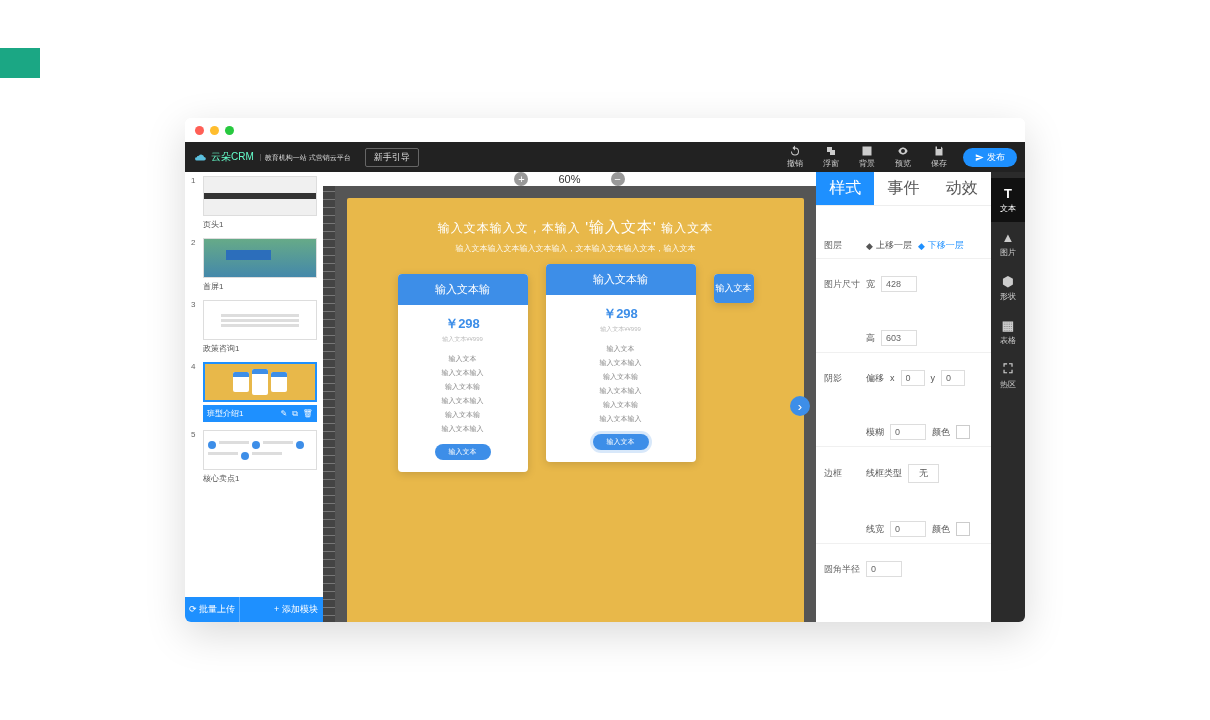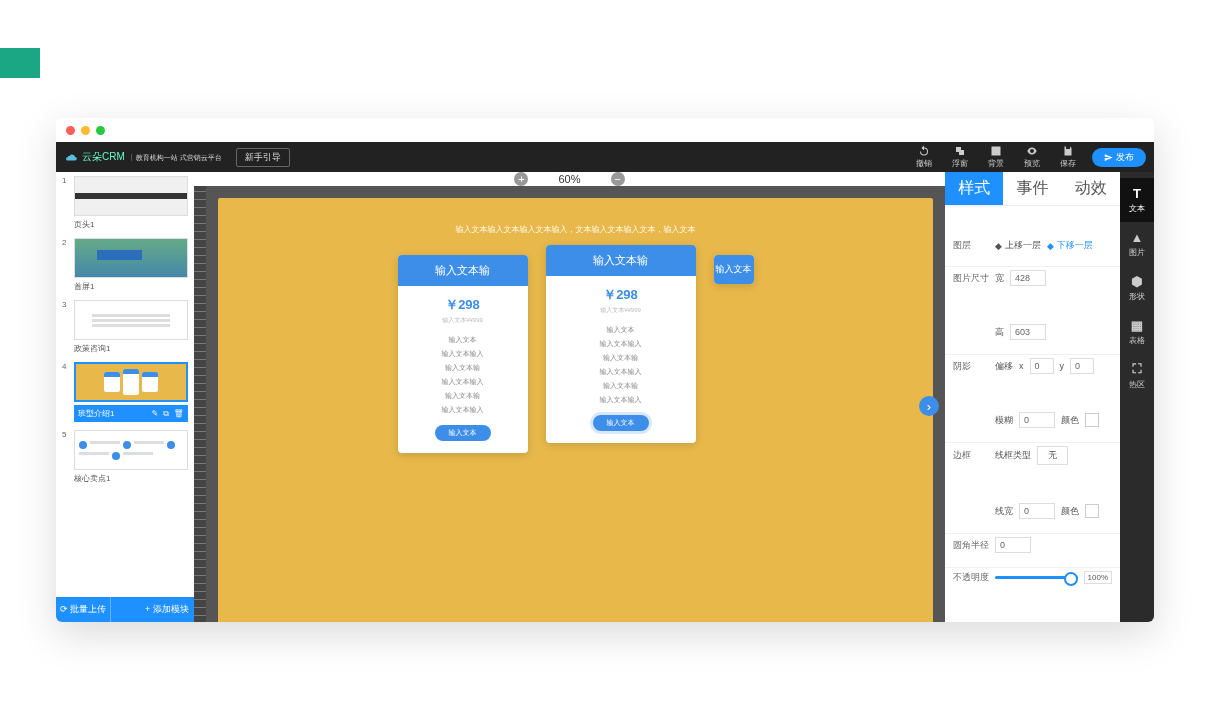--- a/index.html
+++ b/index.html
@@ -5,21 +5,21 @@
 * { box-sizing: border-box; margin: 0; padding: 0; font-family: -apple-system, "Microsoft YaHei", sans-serif; }
 body { background: #fff; width: 1210px; height: 720px; overflow: hidden; }
 
 
 .page-header { display: flex; align-items: center; padding: 48px 0 20px 0; }
 .header-bar { width: 40px; height: 30px; background: #1ba784; margin-right: 18px; }
 .header-title { font-size: 28px; font-weight: 700; color: #111; margin-right: 22px; letter-spacing: 2px; }
 .header-sub { font-size: 20px; color: #888; letter-spacing: 2px; }
 
 
-.window-wrap { width: 1098px; margin: 20px auto 0 auto; background: #fff; border-radius: 6px; box-shadow: 0 12px 40px rgba(0,0,0,.15); overflow: hidden; }
+.window-wrap { width: 840px; margin: 20px auto 0 auto; background: #fff; border-radius: 6px; box-shadow: 0 12px 40px rgba(0,0,0,.15); overflow: hidden; }
 .mac-bar { height: 24px; background: #fff; display: flex; align-items: center; padding-left: 10px; gap: 6px; }
 .mac-dot { width: 9px; height: 9px; border-radius: 50%; }
 .dot-r { background: #ff5f56; } .dot-y { background: #ffbd2e; } .dot-g { background: #27c93f; }
 
 
 .app-top { height: 30px; background: #222; display: flex; align-items: center; color: #fff; font-size: 10px; padding: 0 8px; }
 .brand { display:flex; align-items:center; gap:4px; font-size:10px; color:#6fc; }
 .brand-txt { color:#ddd; font-size:7px; line-height:1; border-left:1px solid #555; padding-left:4px; margin-left:2px;}
 .guide-btn { border: 1px solid #666; padding: 2px 8px; border-radius: 2px; margin-left: 14px; font-size: 9px; color:#ddd;}
 .top-spacer { flex: 1; }
@@ -89,21 +89,21 @@
 .prop-tabs { display:flex; border-bottom:1px solid #eee; }
 .prop-tabs div { flex:1; text-align:center; padding:6px 0; font-size:16px; }
 .prop-tabs .active { background:#1e90ff; color:#fff; }
 .prop-row { display:flex; align-items:center; padding:5px 8px; gap:6px;margin-top:28px; }
 .prop-label { width:36px; color:#666; }
 .prop-input { border:1px solid #ddd; padding:2px 4px; width:36px; font-size:9px; color:#666; }
 .layer-btn { display:flex; align-items:center; gap:3px; font-size:9px; }
 .layer-btn.blue { color:#1e90ff; }
 .slider { flex:1; height:3px; background:#1e90ff; position:relative; border-radius:2px;}
 .slider::after{content:"";position:absolute;right:0;top:-4px;width:10px;height:10px;border-radius:50%;background:#fff;border:2px solid #1e90ff;}
-.sec-gap{border-top:1px solid #f0f0f0;margin-top:9px;padding-top:3px;}
+.sec-gap{border-top:1px solid #f0f0f0;margin-top:1px;padding-top:17px;}
 
 
 .rail { width:34px; background:#2b2b2b; display:flex; flex-direction:column; align-items:center; padding-top:6px; }
 .rail-item { color:#ccc; font-size:8px; text-align:center; padding:8px 0; width:100%; display:flex;flex-direction:column;align-items:center;gap:3px;}
 .rail-item.active { background:#111; color:#fff; }
 .rail-item .ic { width:14px;height:14px; display:flex;align-items:center;justify-content:center;font-size:13px;font-weight:bold;}
 </style>
 </head>
 <body>
 
@@ -257,20 +257,25 @@
       <div class="zoom-bar">
         <div class="zoom-btn">+</div>
         <span>60%</span>
         <div class="zoom-btn">−</div>
       </div>
       <div class="ruler-h"></div>
       <div class="canvas-inner">
         <div class="ruler-v"></div>
         <div class="canvas">
           <div class="yellow-page">
+            <div class="yp-head">
+              <span>输入文本输入文，本输入</span>
+              <span class="em">'输入文本'</span>
+              <span>输入文本</span>
+            </div>
             <div class="yp-sub">输入文本输入文本输入文本输入，文本输入文本输入文本，输入文本</div>
             <div class="yp-cards">
               <div class="price-card">
                 <div class="pc-head">输入文本输</div>
                 <div class="pc-price">￥298</div>
                 <div class="pc-note">输入文本¥¥999</div>
                 <div class="pc-feat">输入文本</div>
                 <div class="pc-feat">输入文本输入</div>
                 <div class="pc-feat">输入文本输</div>
                 <div class="pc-feat">输入文本输入</div>
@@ -345,25 +350,20 @@
         <span class="prop-label"></span>
         <span>线宽</span>
         <input class="prop-input" value="0" style="">
         <span>颜色</span>
         <span style="width:14px;height:14px;border:1px solid #ccc;"></span>
       </div>
       <div class="prop-row sec-gap">
         <span class="prop-label">圆角半径</span>
         <input class="prop-input" value="0" style="">
       </div>
-      <div class="prop-row sec-gap">
-        <span class="prop-label">不透明度</span>
-        <div class="slider"></div>
-        <span style="border:1px solid #ddd;padding:1px 3px;font-size:8px;">100%</span>
-      </div>
     </div>
 
     <div class="rail">
       <div class="rail-item active">
           <div class="ic">T</div>
           <span>文本</span>
         </div>
       <div class="rail-item">
           <div class="ic">▲</div>
           <span>图片</span>

